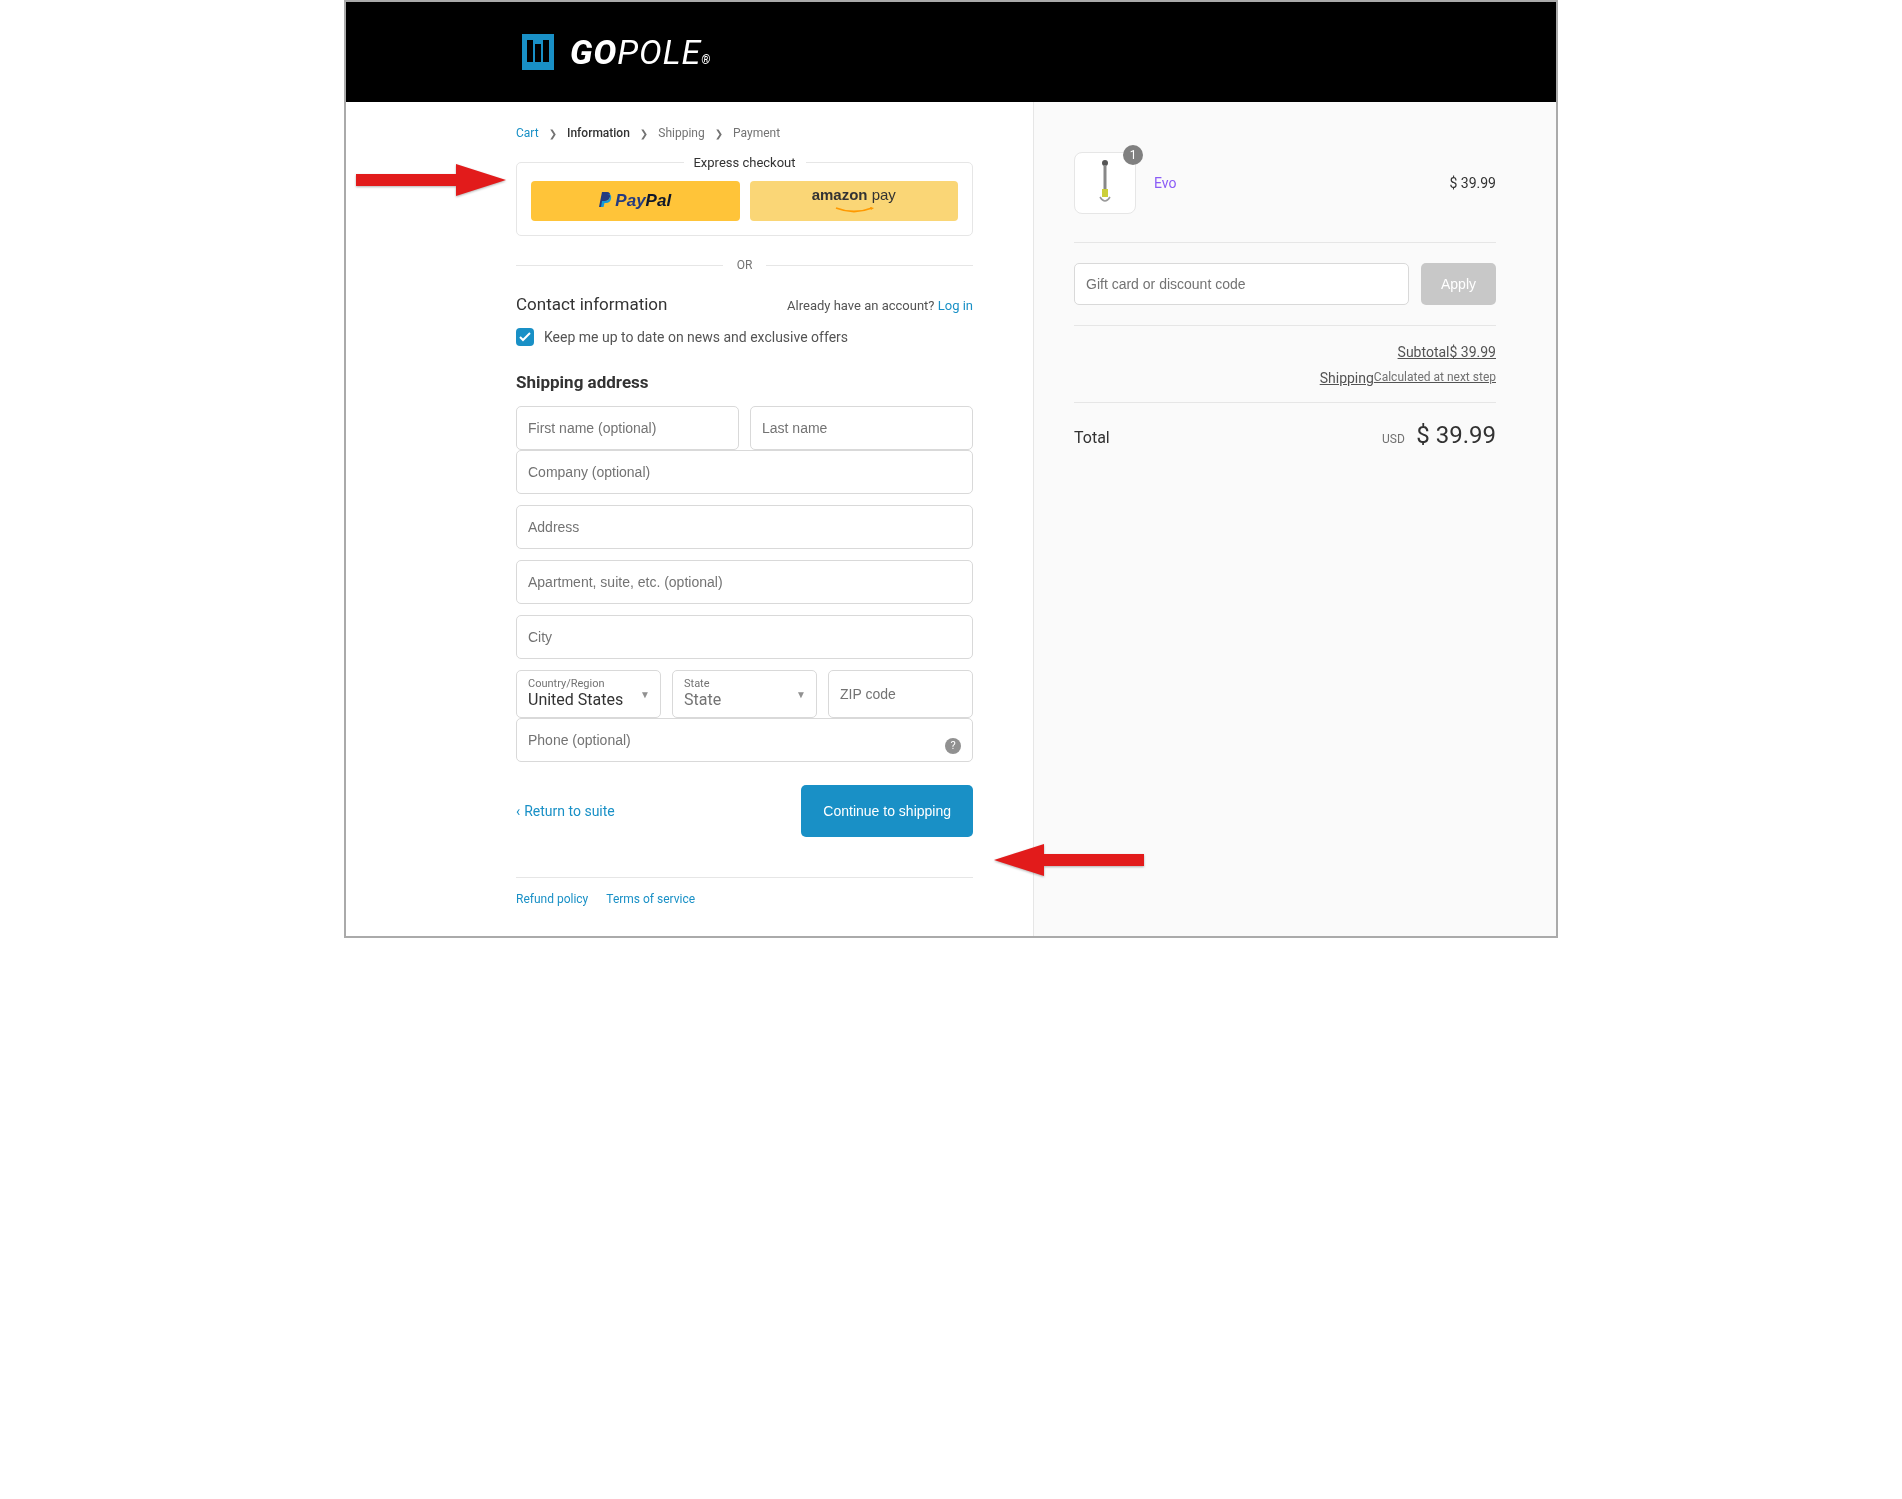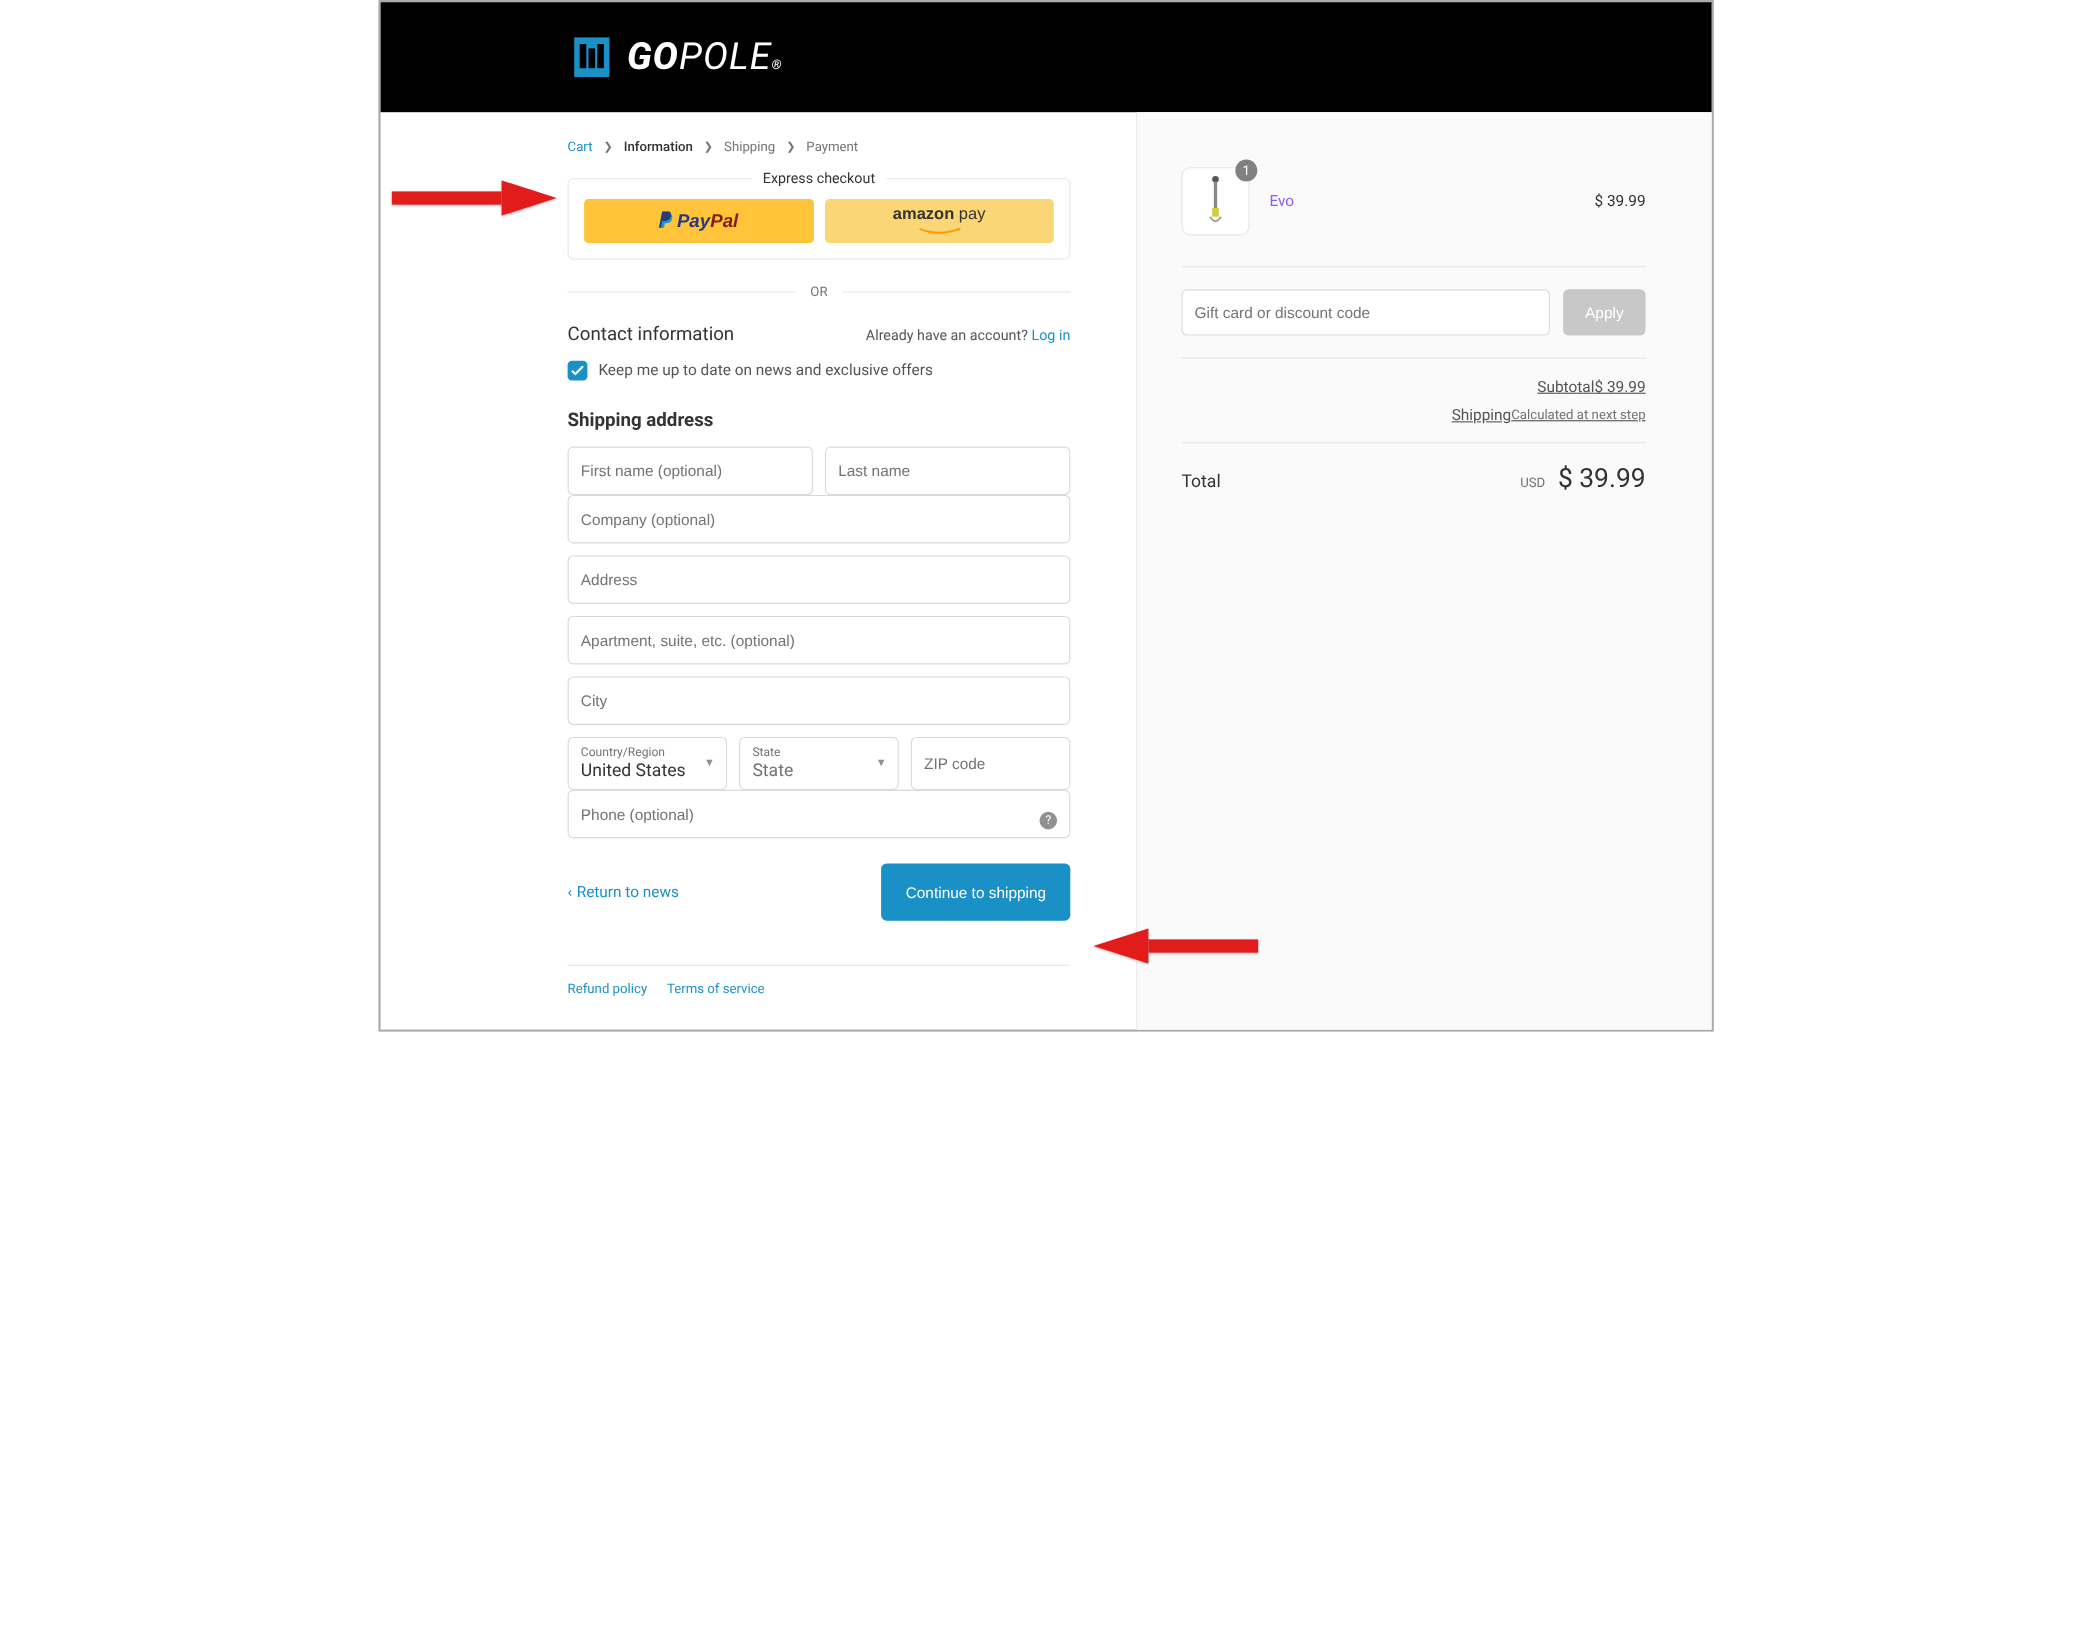--- a/index.html
+++ b/index.html
@@ -85,21 +85,21 @@
     border-radius: 4px;
     cursor: pointer;
     display: flex;
     align-items: center;
     justify-content: center;
   }
   .paypal-btn { background: #ffc439; }
   .amazon-btn { background: #fad676; }
   .paypal-logo { font-weight:700; font-style:italic; font-size:17px; }
   .paypal-logo .pp-p1 { color:#253b80; }
-  .paypal-logo .pp-p2 { color:#7f1d1d; }
+  .paypal-logo .pp-p2 { color:#0f172a; }
   .amazon-logo { color:#333; font-size:15px; font-weight:400; }
   .amazon-logo b { font-weight:700; }
   .amazon-smile { display:block; text-align:center; margin-top:-2px; }
 
   .or-sep {
     display: flex;
     align-items: center;
     gap: 14px;
     margin: 22px 0;
     color: #737373;
@@ -334,21 +334,21 @@
       </div>
 
       <div class="phone-wrap">
         <input class="field" placeholder="Phone (optional)" style="">
         <span class="q">?</span>
       </div>
 
       <div class="actions">
         <span class="return-link">
           <span>‹</span>
-          <span>Return to news</span>
+          <span>Return to suite</span>
         </span>
         <button class="continue-btn">Continue to shipping</button>
       </div>
 
       <div class="footer-links">
         <a>Refund policy</a>
         <a>Terms of service</a>
       </div>
 
     </div>

